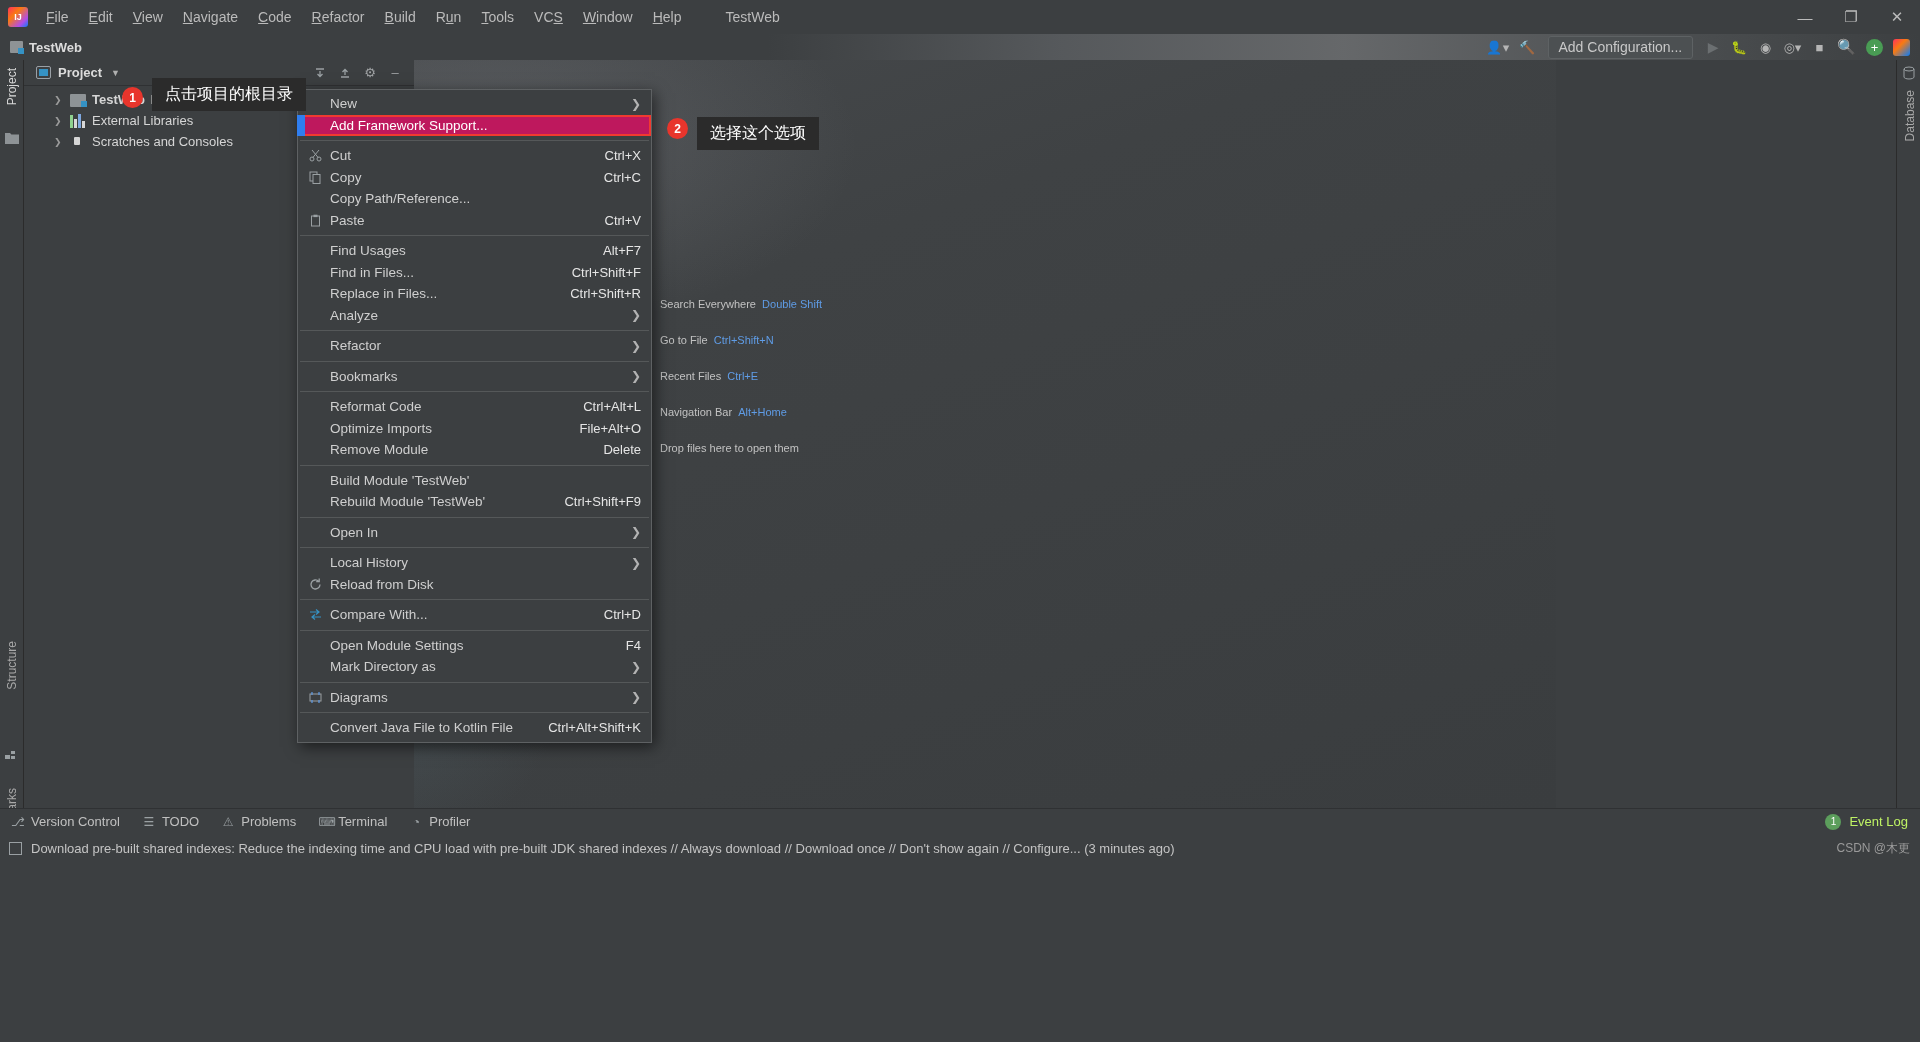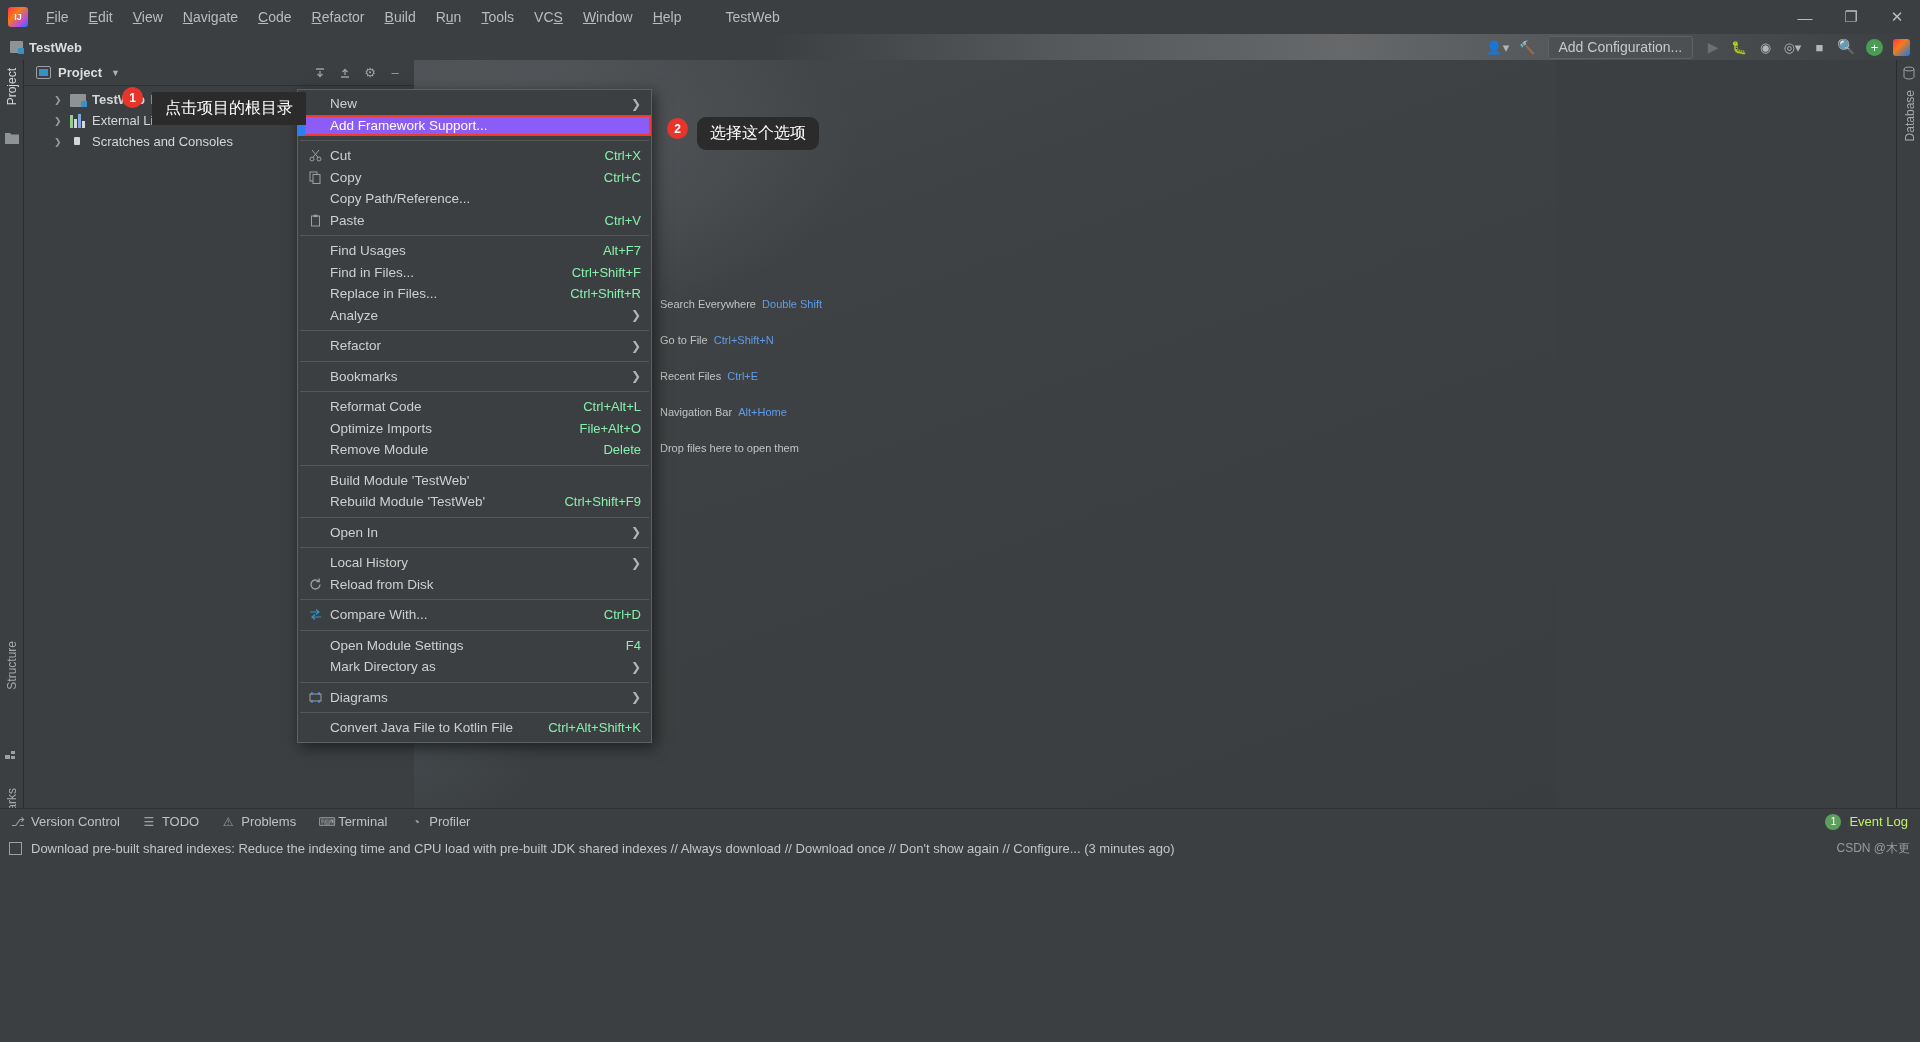--- a/index.html
+++ b/index.html
@@ -182,25 +182,25 @@
   .cm-item {
     height:21.5px; display:flex; align-items:center; position:relative;
     padding-left:32px; padding-right:10px; color:#cfcfcf; font-size:13.5px;
     white-space:nowrap;
   }
   .cm-item .cmi {
     position:absolute; left:9px; width:16px; height:16px;
     display:flex; align-items:center; justify-content:center;
     color:#9aa0a3; font-size:13px;
   }
-  .cm-item .sc { margin-left:auto; color:#86efac; font-size:13px; padding-left:26px;}
+  .cm-item .sc { margin-left:auto; color:#e5e5e5; font-size:13px; padding-left:26px;}
   .cm-item .chev { margin-left:auto; color:#b3b3b3; font-size:12px; padding-left:26px;}
   .cm-sep { height:1px; background:#555859; margin:4px 2px; }
   .cm-item.hl {
-    background:#8b5cf6; color:#ffffff;
+    background:#be185d; color:#ffffff;
     outline:2px solid #f03a30; outline-offset:-2px;
   }
   .cm-sel-bar {
     position:absolute; left:-1px; top:0; width:8px; height:100%; background:#2f7ef0;
   }
 
   
   .ann-box {
     position:absolute; background:#2b2b2b; color:#ffffff; font-size:16px;
     padding:6px 13px; z-index:80; white-space:nowrap;
@@ -519,24 +519,24 @@
         <span>Diagrams</span>
         <span class="chev">❯</span>
       </div>
       <div class="cm-sep"></div>
       <div class="cm-item">
         <span>Convert Java File to Kotlin File</span>
         <span class="sc">Ctrl+Alt+Shift+K</span>
       </div>
     </div>
 
-  <div class="ann-box" style="left:152px; top:92px;">点击项目的根目录</div>
+  <div class="ann-box" style="left:152px; top:78px;">点击项目的根目录</div>
   <div class="badge" style="left:122px; top:87px;">1</div>
 
-  <div class="ann-box" style="left:697px; top:117px;border-radius:9px;">选择这个选项</div>
+  <div class="ann-box" style="left:697px; top:117px;">选择这个选项</div>
   <div class="badge" style="left:667px; top:118px;">2</div>
 
   <div class="bbar" id="bbar">
       <div class="bbtn">
         <span class="gi">⎇</span>
         <span>Version Control</span>
       </div>
       <div class="bbtn">
         <span class="gi">☰</span>
         <span>TODO</span>

